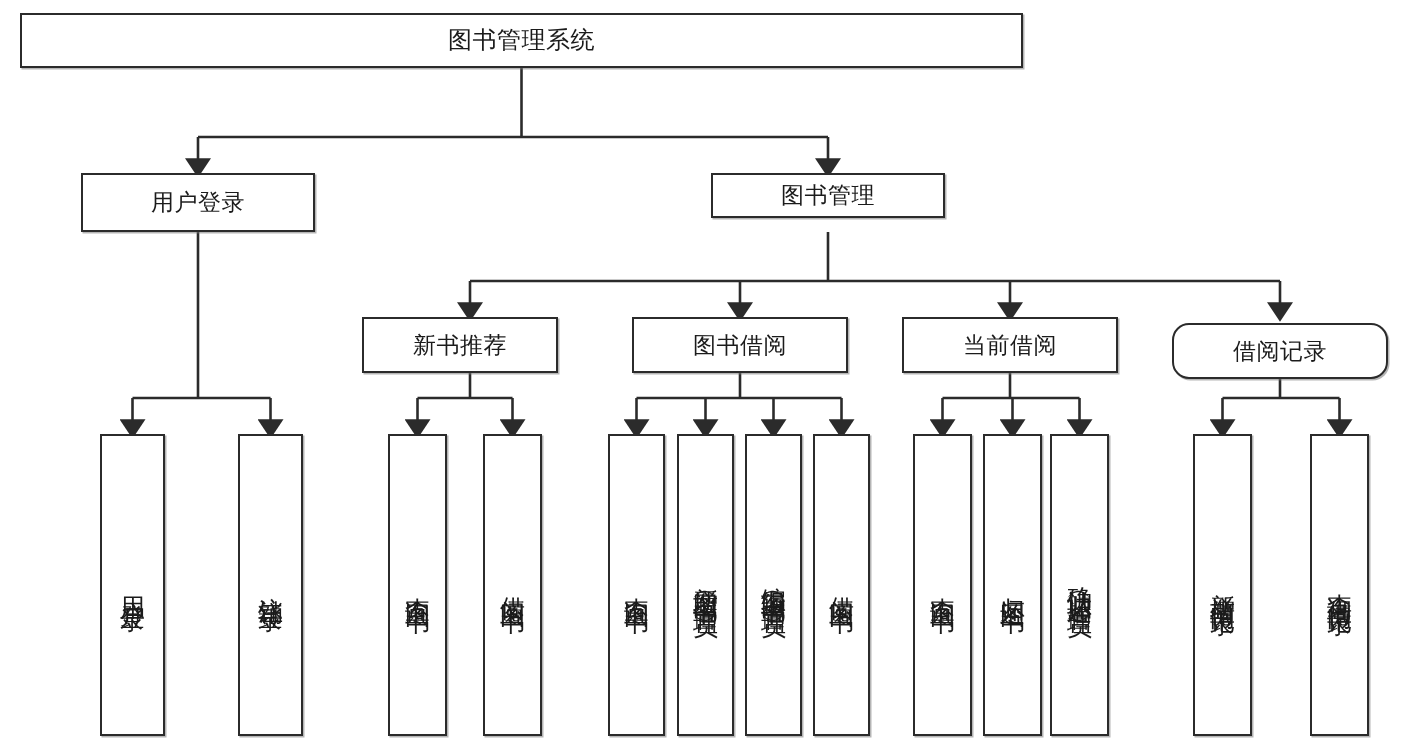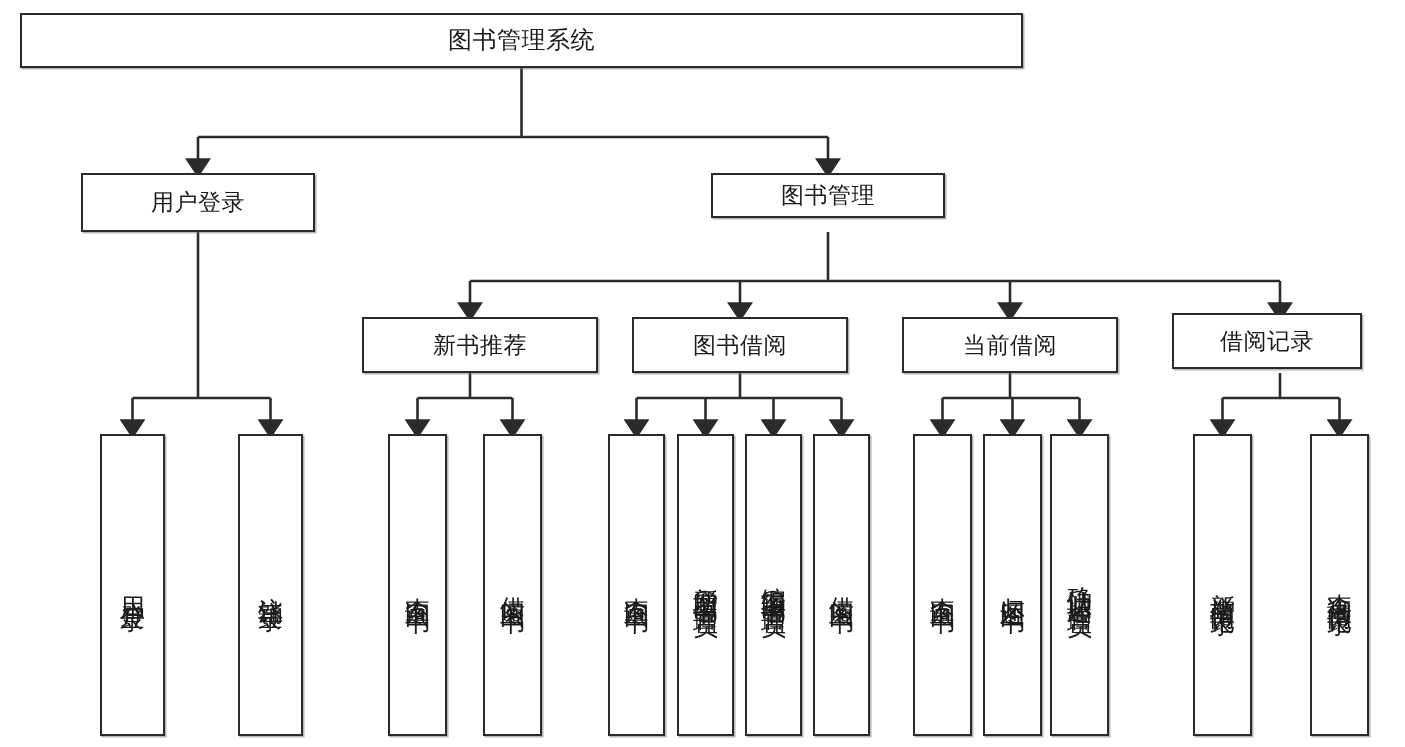--- a/index.html
+++ b/index.html
@@ -118,30 +118,30 @@
   <div id="node-layer">
       <div class="node horizontal root" style="left: 20px; top: 13px; width: 1003px; height: 55px;">
         <span class="label">图书管理系统</span>
       </div>
       <div class="node horizontal level2" style="left: 81px; top: 173px; width: 234px; height: 59px;">
         <span class="label">用户登录</span>
       </div>
       <div class="node horizontal level2" style="left: 711px; top: 173px; width: 234px; height: 45px;">
         <span class="label">图书管理</span>
       </div>
-      <div class="node horizontal level3" style="left: 362px; top: 317px; width: 236px; height: 56px;">
+      <div class="node horizontal level3" style="left: 362px; top: 317px; width: 196px; height: 56px;">
         <span class="label">新书推荐</span>
       </div>
       <div class="node horizontal level3" style="left: 632px; top: 317px; width: 216px; height: 56px;">
         <span class="label">图书借阅</span>
       </div>
       <div class="node horizontal level3" style="left: 902px; top: 317px; width: 216px; height: 56px;">
         <span class="label">当前借阅</span>
       </div>
-      <div class="node horizontal level3" style="left: 1172px; top: 313px; width: 190px; height: 56px;">
+      <div class="node horizontal level3" style="left: 1172px; top: 323px; width: 216px; height: 56px; border-radius: 17px;">
         <span class="label">借阅记录</span>
       </div>
       <div class="node vertical leaf" style="left: 100px; top: 434px; width: 65px; height: 302px;">
         <span class="label">用户登录</span>
       </div>
       <div class="node vertical leaf" style="left: 238px; top: 434px; width: 65px; height: 302px;">
         <span class="label">注销登录</span>
       </div>
       <div class="node vertical leaf" style="left: 388px; top: 434px; width: 59px; height: 302px;">
         <span class="label">查询图书</span>

